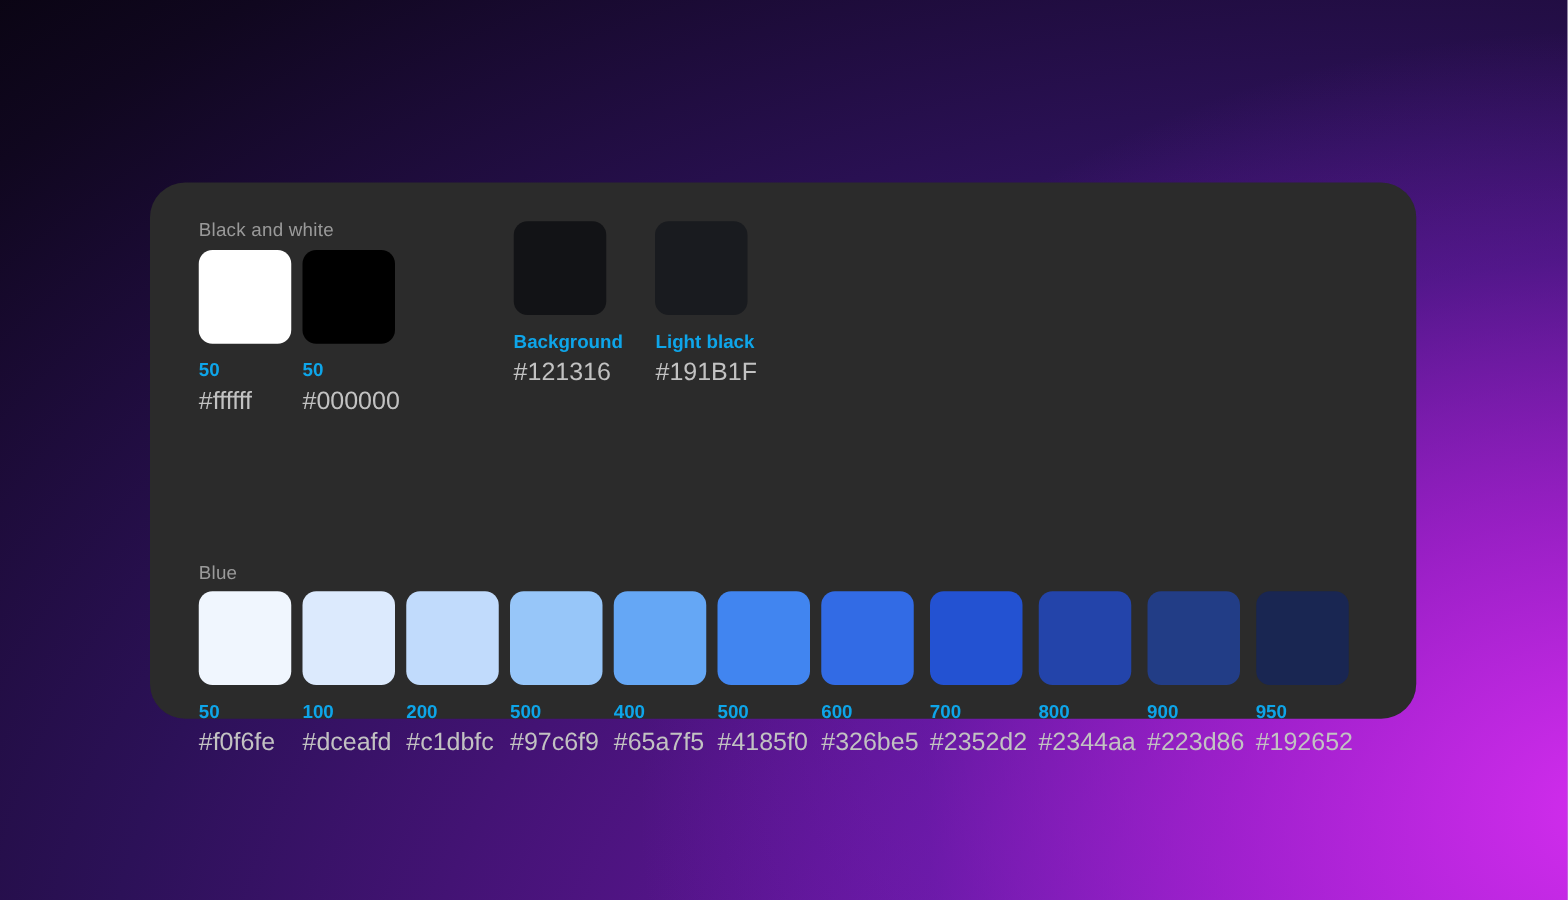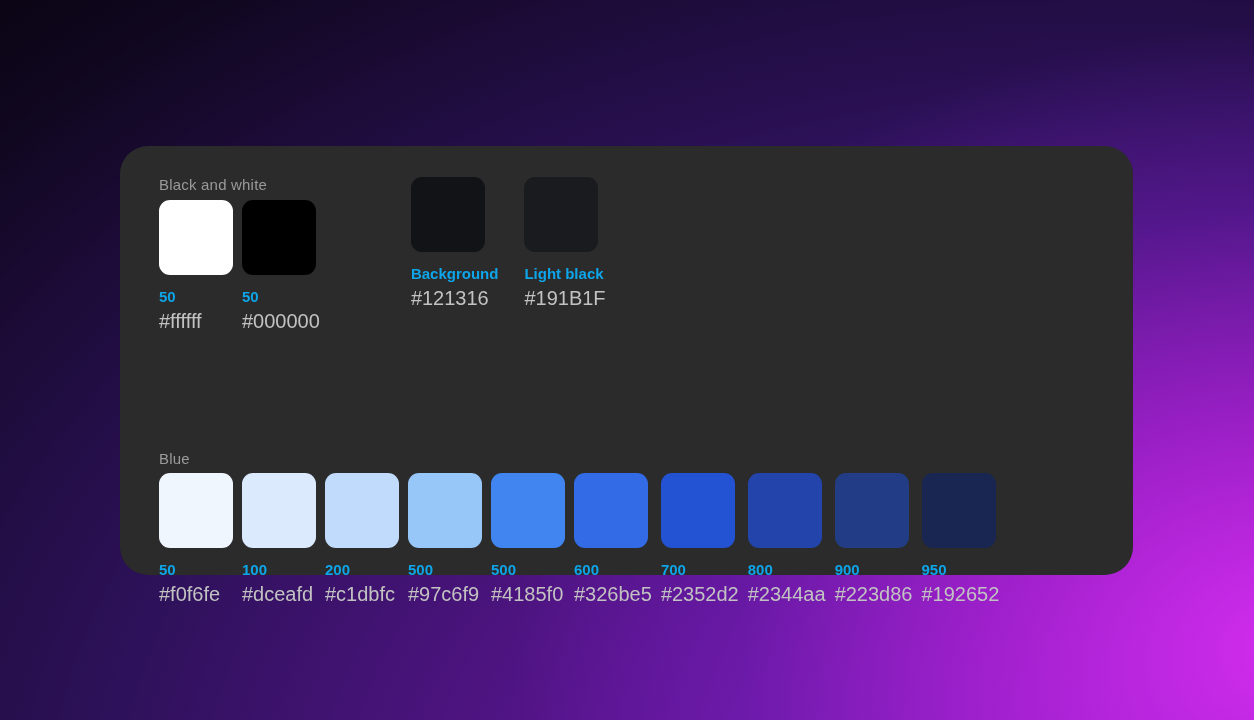--- a/index.html
+++ b/index.html
@@ -131,20 +131,25 @@
     <div class="name">200</div>
     <div class="hex">#c1dbfc</div>
   </div>
 
   <div class="cell">
     <div class="box" style="background: rgb(151, 198, 249);"></div>
     <div class="name">500</div>
     <div class="hex">#97c6f9</div>
   </div>
 
+  <div class="cell">
+    <div class="box" style="background: rgb(101, 167, 245);"></div>
+    <div class="name">400</div>
+    <div class="hex">#65a7f5</div>
+  </div>
 
   <div class="cell">
     <div class="box" style="background: rgb(65, 133, 240);"></div>
     <div class="name">500</div>
     <div class="hex">#4185f0</div>
   </div>
 
   <div class="cell">
     <div class="box" style="background: rgb(50, 107, 229);"></div>
     <div class="name">600</div>

